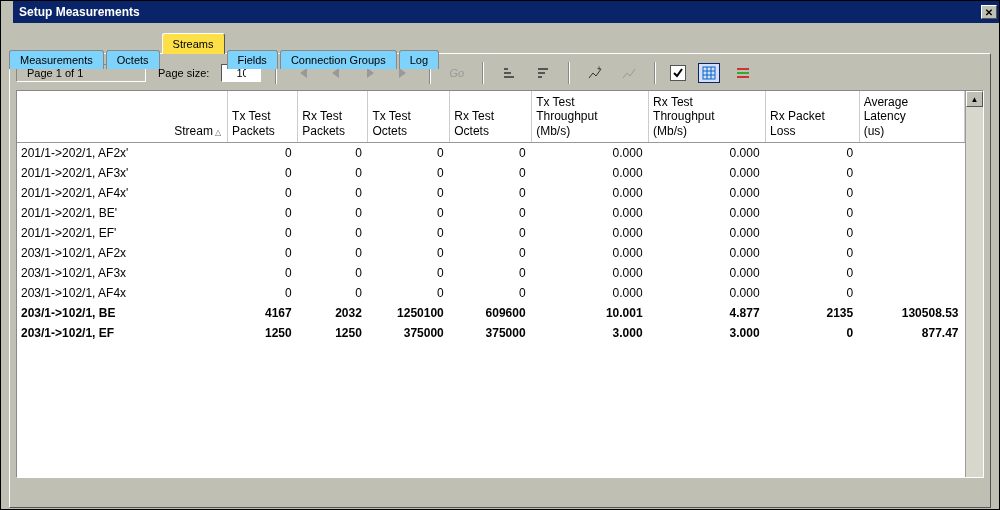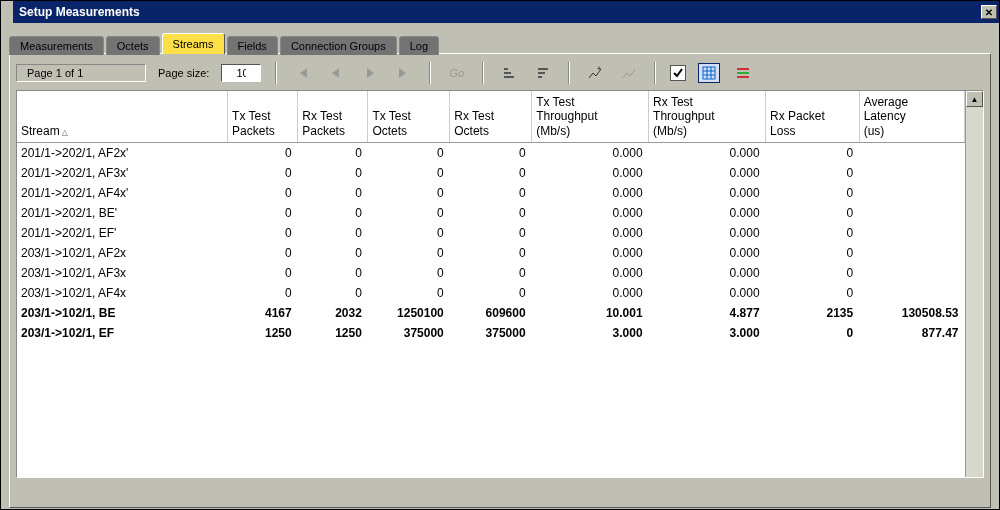--- a/index.html
+++ b/index.html
@@ -44,30 +44,30 @@
     padding: 10px 8px 8px 8px;
   }
   .tabs {
     display: flex;
     align-items: flex-end;
     gap: 0;
     position: relative;
     z-index: 2;
   }
   .tab {
-    background: #737373;
+    background: #7dd3fc;
     border: 1px solid #888;
     border-bottom: none;
     border-radius: 3px 3px 0 0;
     padding: 3px 10px 3px 10px;
     margin-right: 2px;
     color: #000;
     cursor: default;
     position: relative;
-    top: 1px;
+    top: 15px;
   }
   .tab.active {
     background: #fde047;
     border-color: #fff #555 #c0bfb4 #fff;
     font-weight: normal;
     top: 0;
     padding-top: 4px;
     padding-bottom: 4px;
     z-index: 3;
   }
@@ -146,20 +146,21 @@
     font-weight:normal;
     border-bottom: 1px solid #999;
     border-right: 1px solid #ccc;
     padding: 4px 6px 4px 4px;
     vertical-align: bottom;
     line-height: 1.2;
     position: relative;
   }
   table.grid th.stream-col {
     vertical-align: bottom;
+    text-align: right;
   }
   .sort-ind {
     font-size: 8px; color:#666; margin-left:2px;
   }
   table.grid td {
     padding: 3px 6px 3px 4px;
     border: none;
     white-space: nowrap;
   }
   table.grid td.num { text-align: right; }

